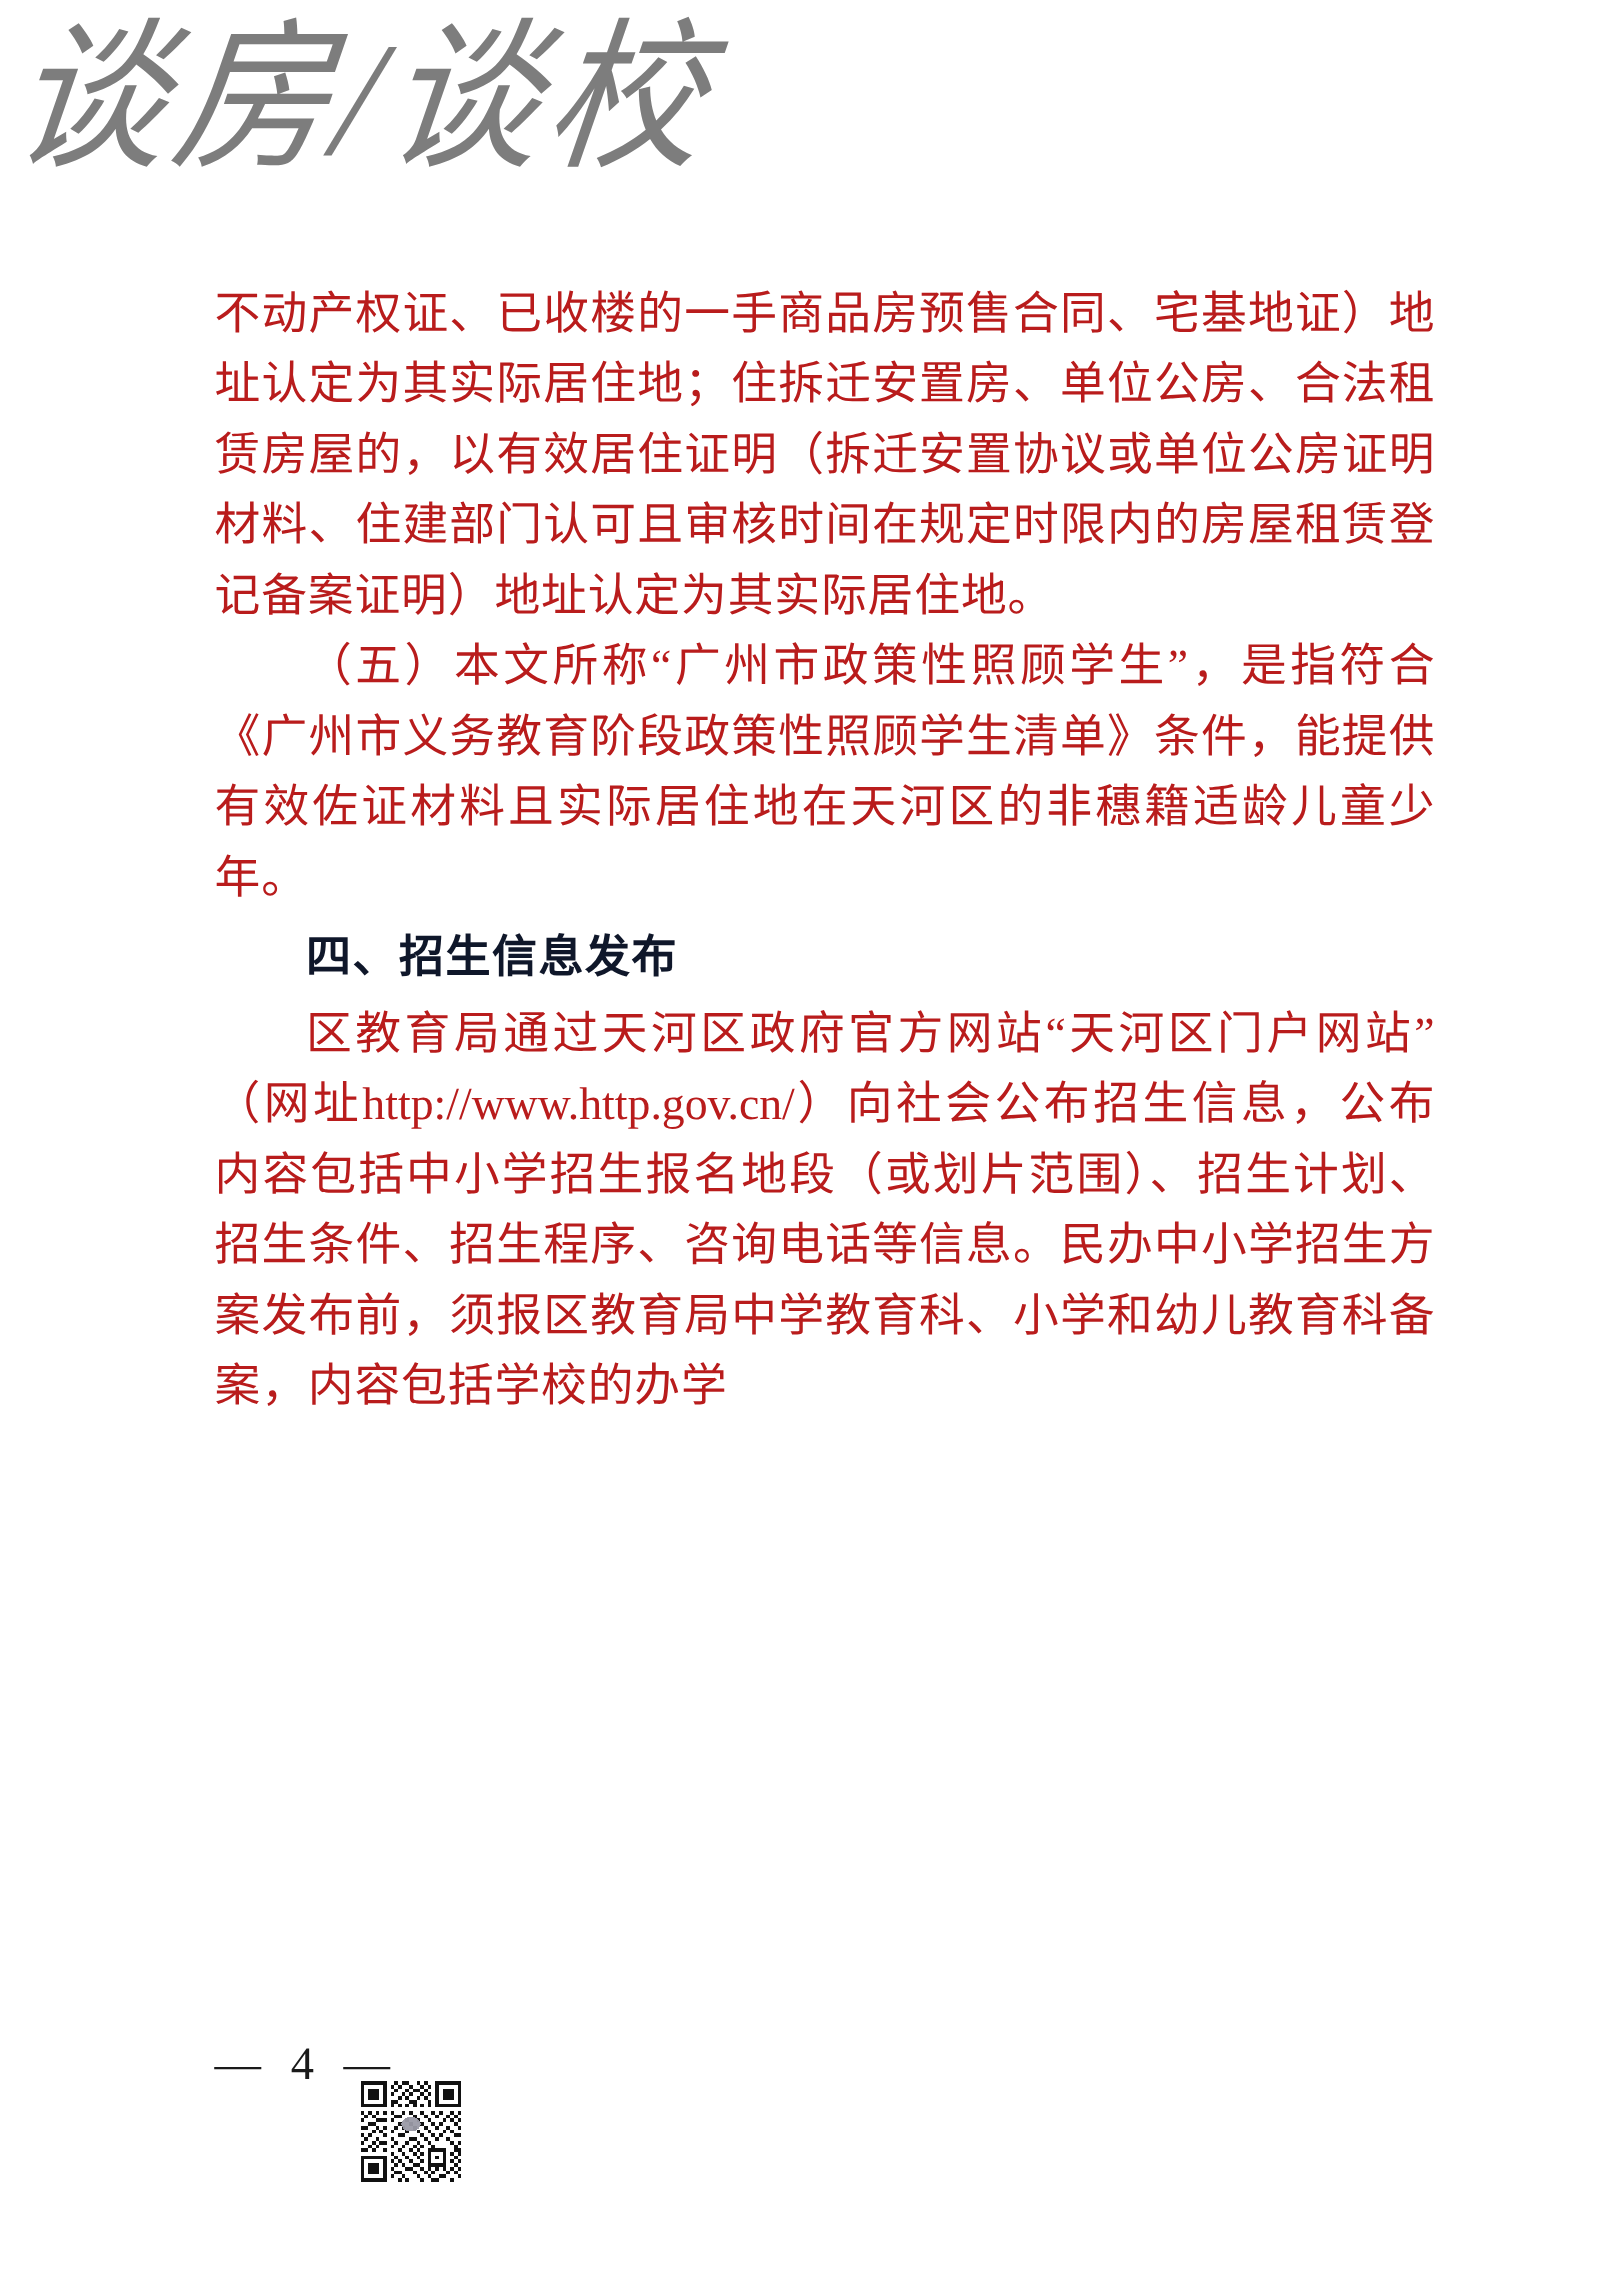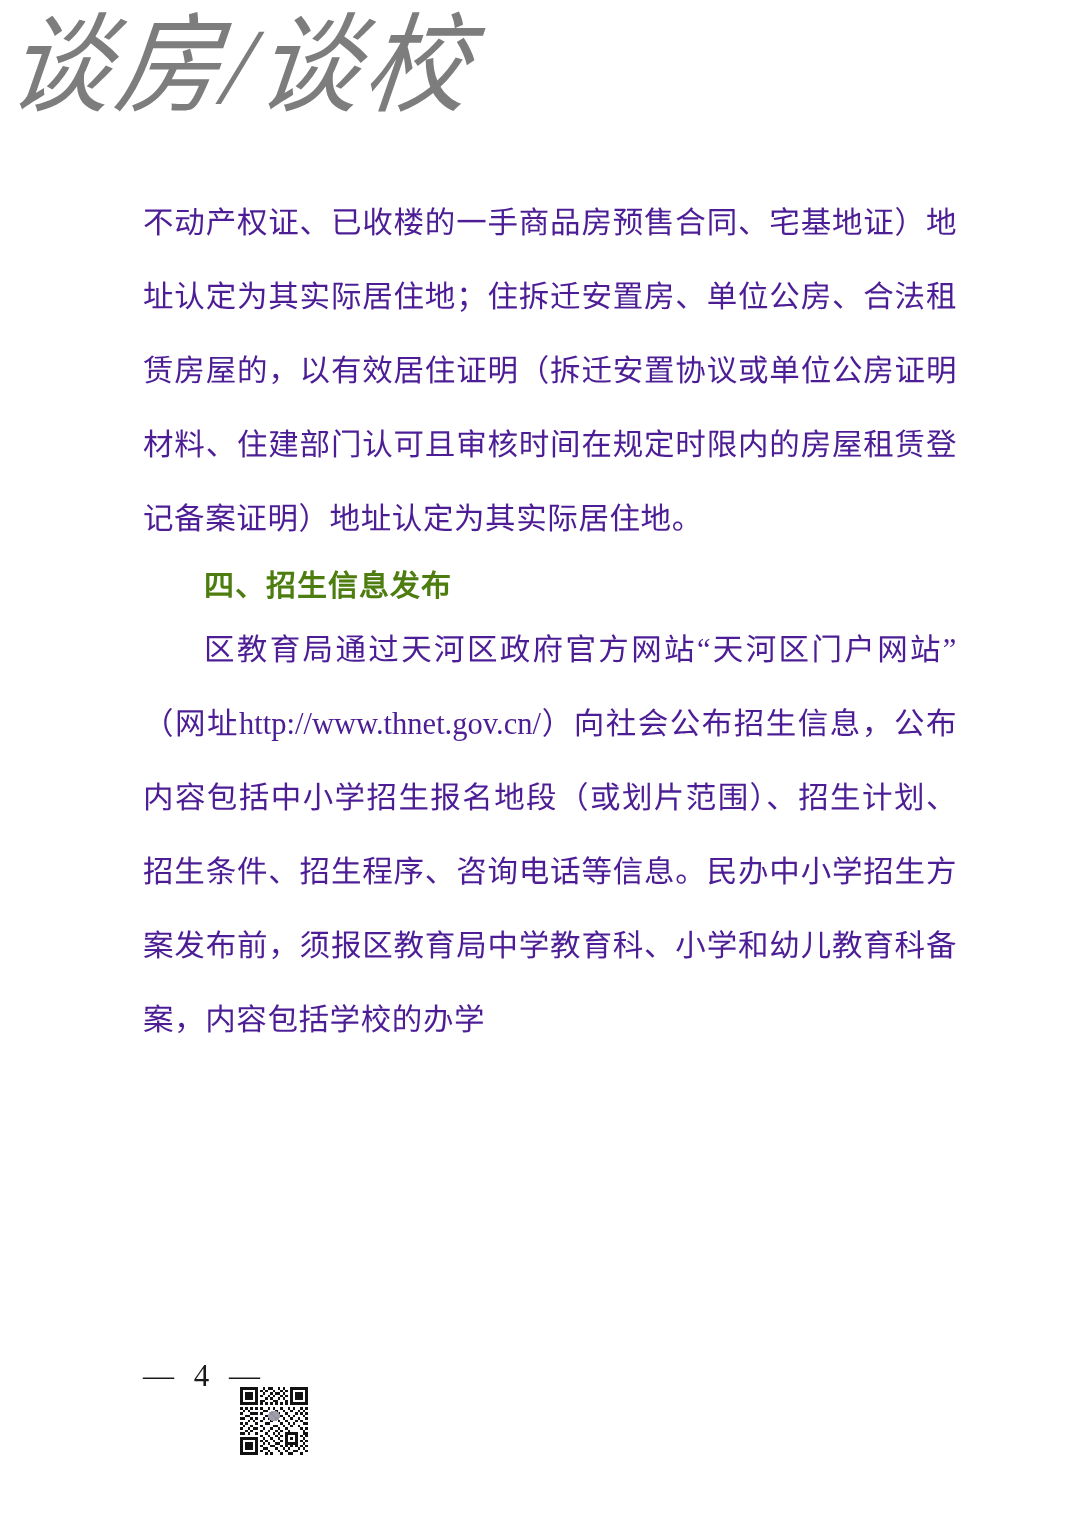--- a/index.html
+++ b/index.html
@@ -51,41 +51,41 @@
     position: absolute;
     left: 143px;
     top: 186px;
     width: 814px;
   }
 
   .para {
     margin: 0;
     font-family: "Liberation Serif", "DejaVu Serif", serif;
     font-size: 30.5px;
-    line-height: 74px;
-    color: #4c1d95;
+    line-height: 47px;
+    color: #b91c1c;
     text-align: justify;
     text-justify: inter-character;
     letter-spacing: 0.6px;
     word-break: break-all;
   }
   .para.indent {
     text-indent: 61px;
   }
 
   .section-heading {
     margin: 0;
     padding-top: 3px;
     font-family: "Liberation Sans", "DejaVu Sans", sans-serif;
     font-size: 30px;
     line-height: 53.5px;
     font-weight: 700;
     letter-spacing: 1px;
     text-indent: 61px;
-    color: #4d7c0f;
+    color: #0f172a;
   }
 
   .url {
     font-family: "Liberation Serif", "DejaVu Serif", serif;
     letter-spacing: 0;
   }
 
   
   .footer {
     position: absolute;
@@ -124,25 +124,26 @@
 
   <div class="watermark">
     <span class="watermark-text">谈房/谈校</span>
   </div>
 
   <div class="doc-body">
 
     <p class="para">不动产权证、已收楼的一手商品房预售合同、宅基地证）地址认定为其实际居住地；住拆迁安置房、单位公房、合法租赁房屋的，以有效居住证明（拆迁安置协议或单位公房证明材料、住建部门认可且审核时间在规定时限内的房屋租赁登记备案证明）地址认定为其实际居住地。</p>
 
 
+    <p class="para indent">（五）本文所称“广州市政策性照顾学生”，是指符合《广州市义务教育阶段政策性照顾学生清单》条件，能提供有效佐证材料且实际居住地在天河区的非穗籍适龄儿童少年。</p>
 
 
     <h2 class="section-heading">四、招生信息发布</h2>
 
-    <p class="para indent"><span>区教育局通过天河区政府官方网站“天河区门户网站”（网址</span><span class="url">http://www.thnet.gov.cn/</span><span>）向社会公布招生信息，公布内容包括中小学招生报名地段（或划片范围）、招生计划、招生条件、招生程序、咨询电话等信息。民办中小学招生方案发布前，须报区教育局中学教育科、小学和幼儿教育科备案，内容包括学校的办学</span></p>
+    <p class="para indent"><span>区教育局通过天河区政府官方网站“天河区门户网站”（网址</span><span class="url">http://www.http.gov.cn/</span><span>）向社会公布招生信息，公布内容包括中小学招生报名地段（或划片范围）、招生计划、招生条件、招生程序、咨询电话等信息。民办中小学招生方案发布前，须报区教育局中学教育科、小学和幼儿教育科备案，内容包括学校的办学</span></p>
 
   </div>
 
   <div class="footer">
 
     <div class="page-number">— 4 —</div>
 
     <div class="qr-wrap">
       <svg class="qr-code" viewBox="0 0 29 29" shape-rendering="crispEdges">
         <rect width="29" height="29" fill="#ffffff"></rect>

